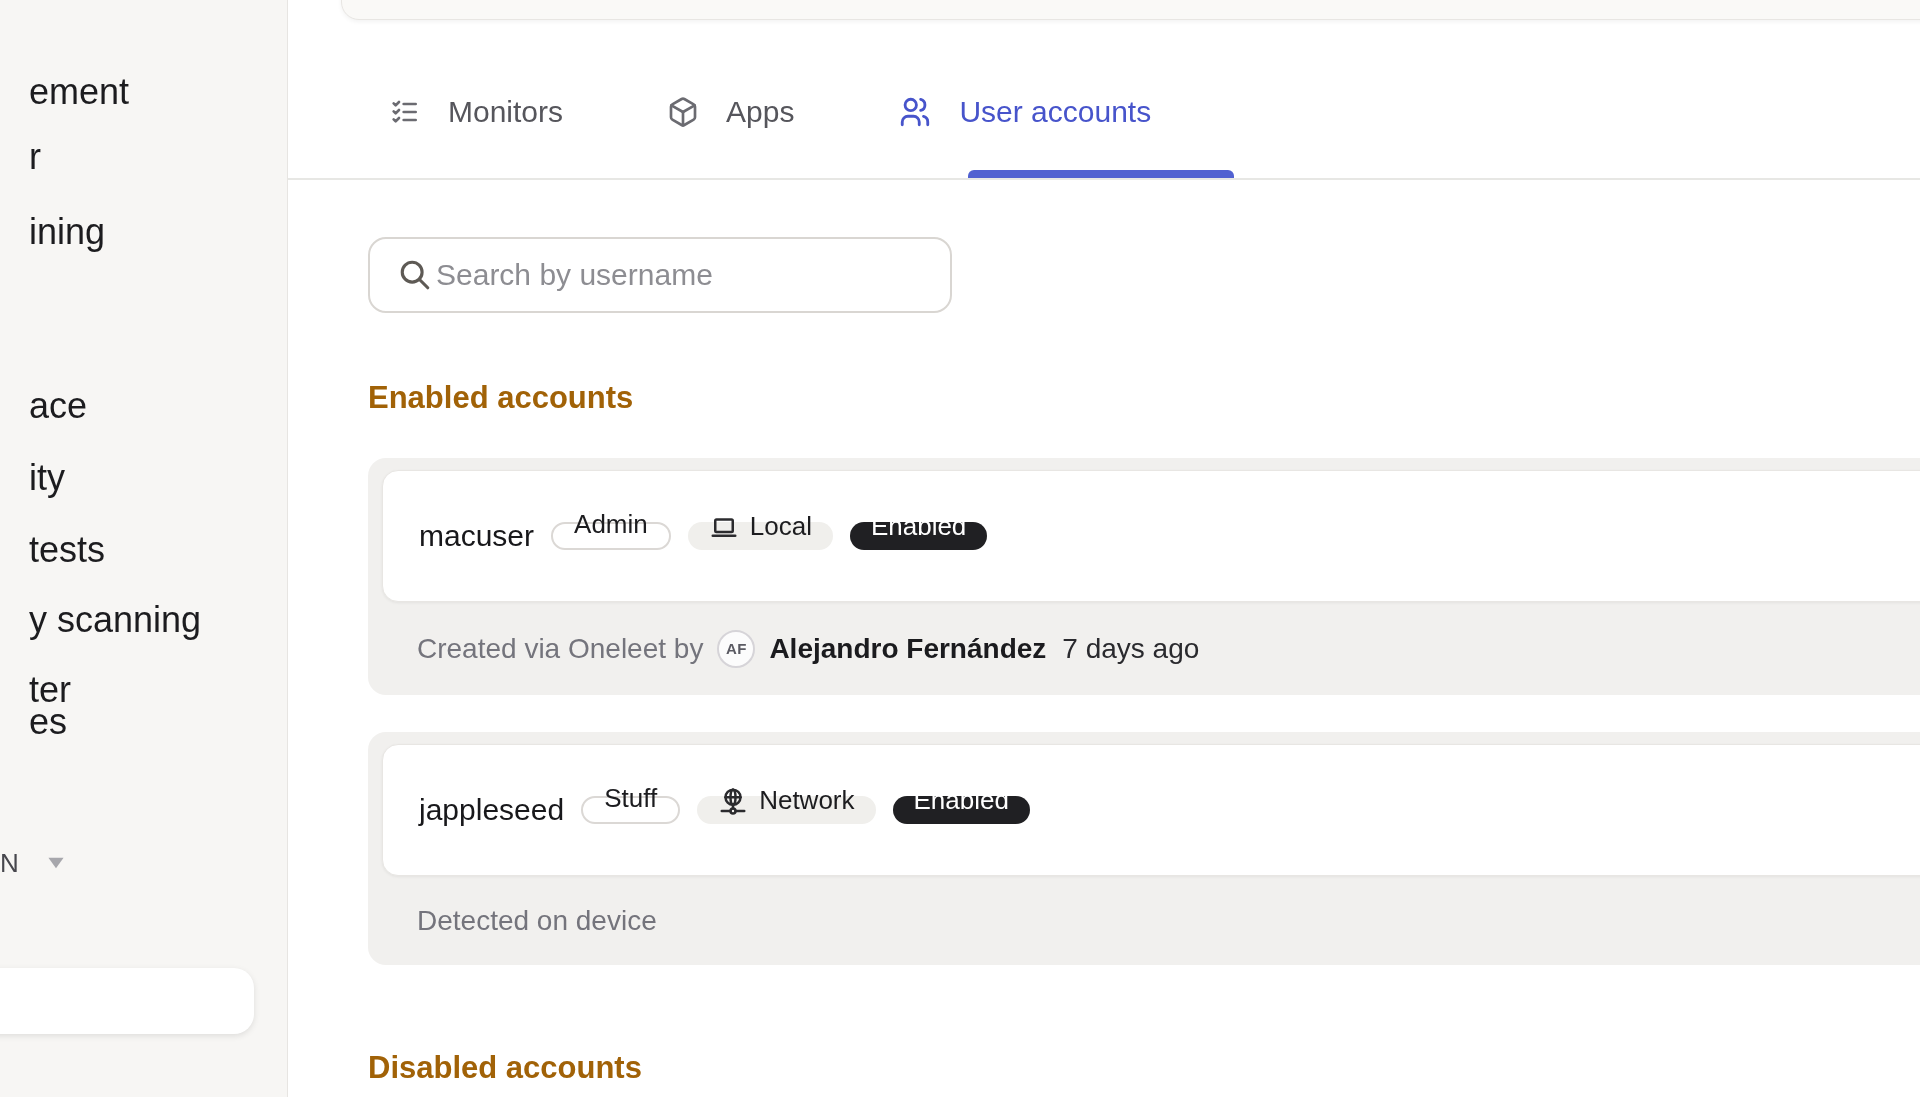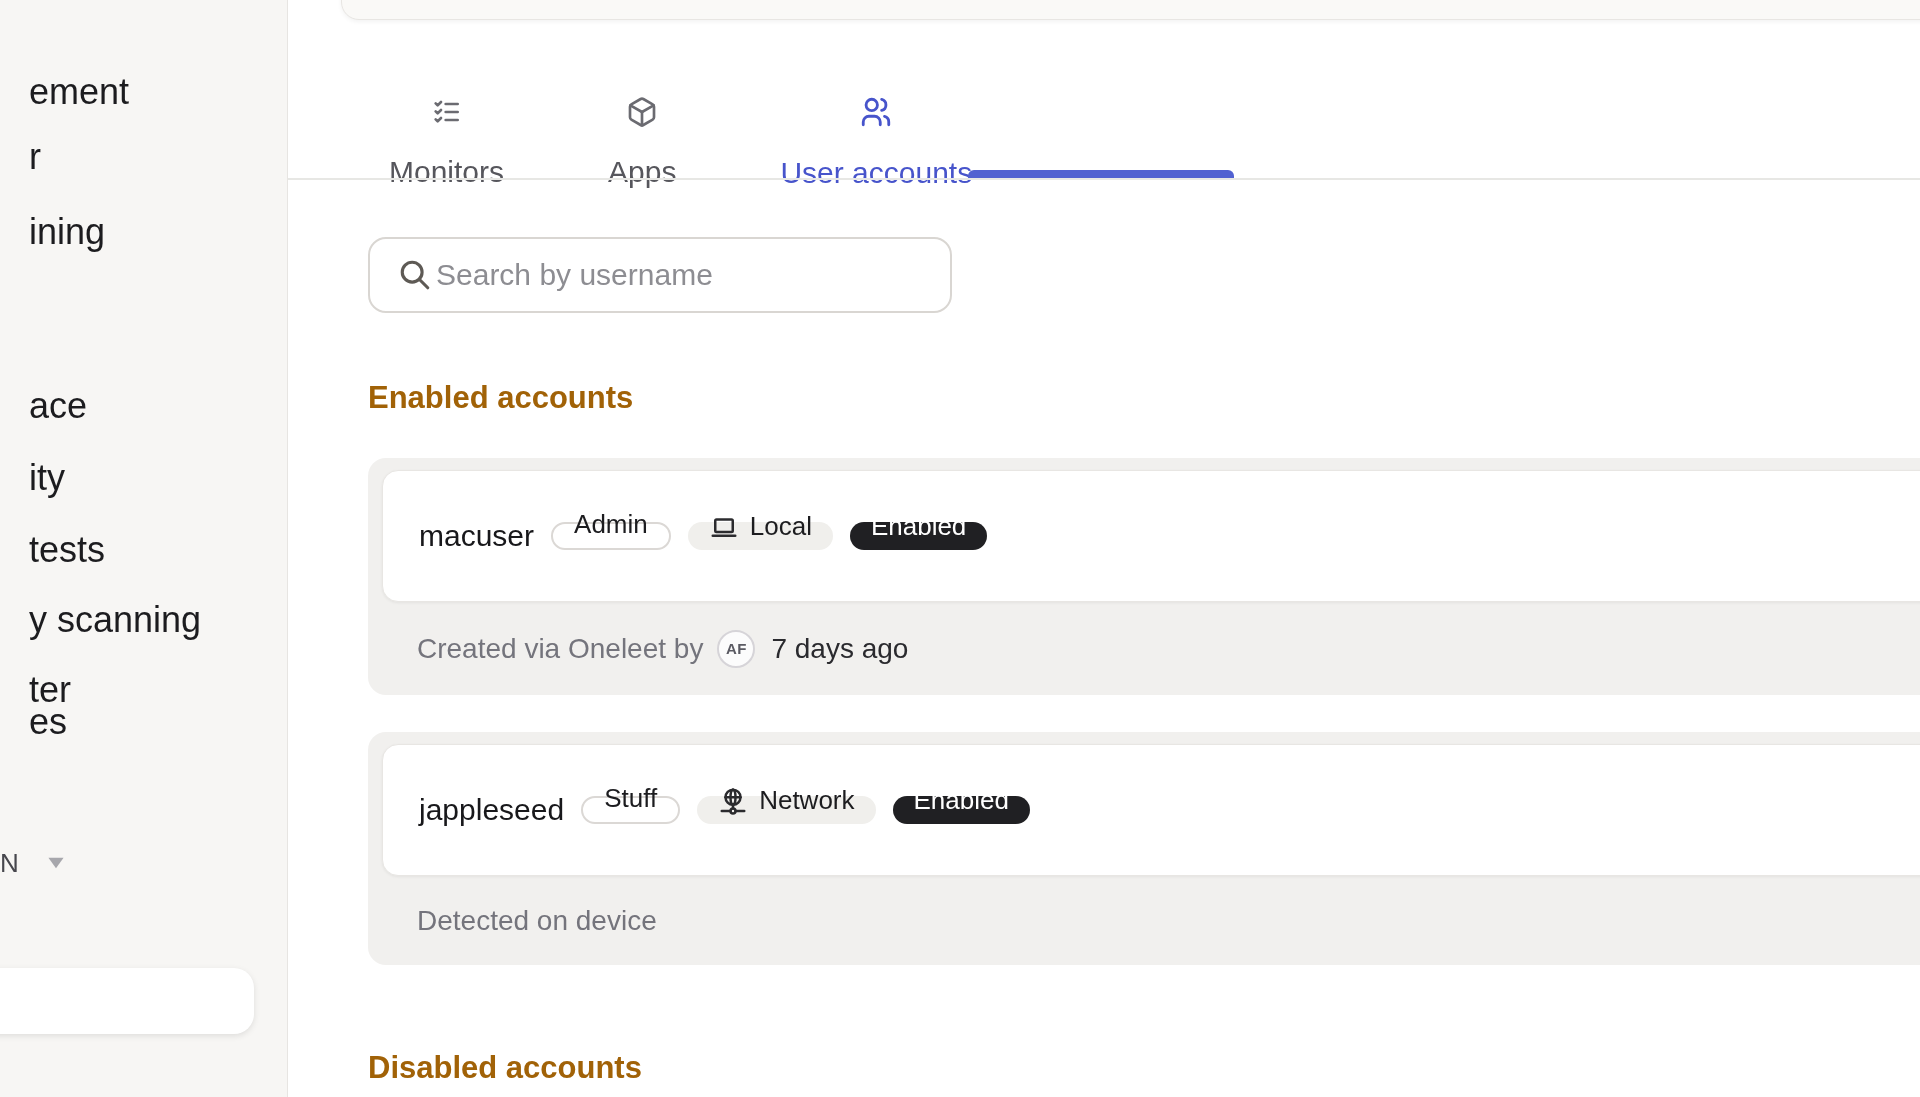--- a/index.html
+++ b/index.html
@@ -42,21 +42,21 @@
   .top-card-edge {
     position: absolute; left: 53px; top: -32px; width: 1620px; height: 52px;
     background: #faf9f7;
     border: 1px solid #e8e6e3;
     border-radius: 0 0 0 18px;
     box-shadow: 0 2px 4px rgba(0,0,0,0.05);
   }
 
   
   .tabs { position: absolute; left: 101px; top: 95px; display: flex; align-items: center; gap: 104px; }
-  .tab { display: flex; align-items: center; gap: 27px; font-size: 30px; font-weight: 500; color: #56565c; cursor: pointer; flex-direction: column; }
+  .tab { display: flex; align-items: center; gap: 27px; font-size: 30px; font-weight: 500; color: #56565c; cursor: pointer; }
   .tab.active { color: #4754cb; }
   .tab svg { display: block; }
   .tab-underline {
     position: absolute; left: 680px; top: 170px; width: 266px; height: 10px;
     background: #5161d1; border-radius: 6px 6px 0 0;
   }
   .tabs-divider { position: absolute; left: 0; top: 178px; width: 1632px; height: 2px; background: #e7e7e4; }
 
   
   .search-box {
@@ -194,20 +194,21 @@
         </svg>
         <span>Local</span>
       </span>
       <span class="pill pill-dark">
         <span>Enabled</span>
       </span>
     </div>
     <div class="meta-row">
       <span class="meta-muted">Created via Oneleet by</span>
       <span class="avatar">AF</span>
+      <span class="meta-name">Alejandro Fernández</span>
       <span class="meta-time">7 days ago</span>
     </div>
   </div>
 
   <div class="acct-block" style="top:732px;height:233px">
     <div class="acct-card">
       <span class="username">jappleseed</span>
       <span class="pill pill-outline">
         <span>Stuff</span>
       </span>

